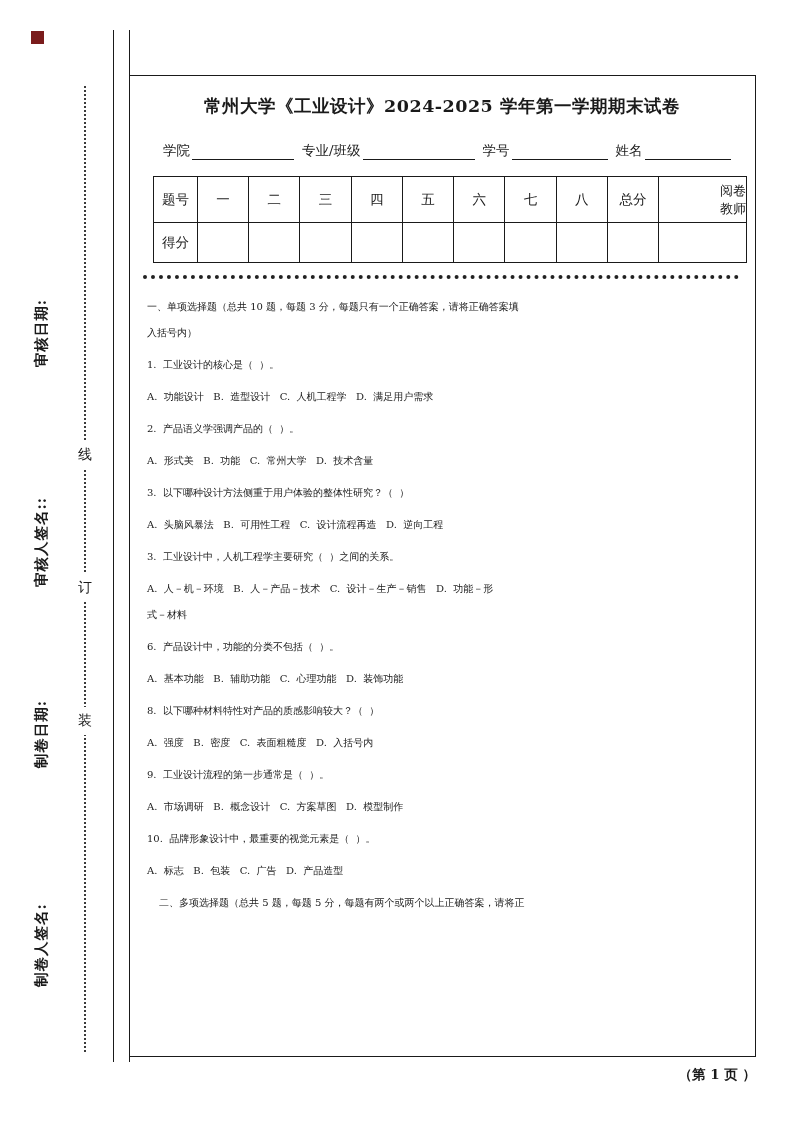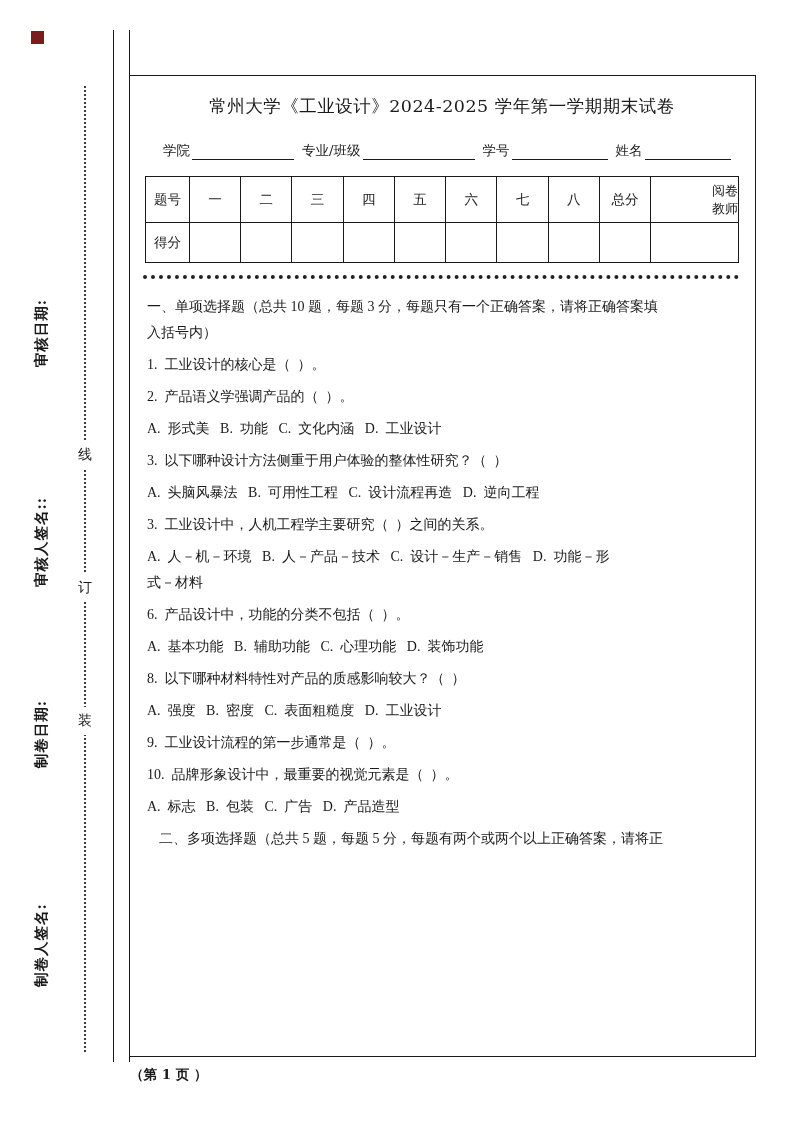--- a/index.html
+++ b/index.html
@@ -46,54 +46,54 @@
   .exam-box {
     position: absolute; left: 130px; top: 75px;
     width: 626px; height: 982px;
     border-top: 1.6px solid #1a1a1a;
     border-right: 1.6px solid #1a1a1a;
     border-bottom: 1.6px solid #1a1a1a;
     padding: 12px 16px 0 15px;
     overflow: hidden;
   }
   .exam-title {
-    text-align: center; font-size: 17.5px; font-weight: 400;
+    text-align: center; font-size: 17.5px; font-weight: 700;
     margin: 6px 0 0; letter-spacing: 0.5px;
   }
   .info-row {
     display: flex; align-items: flex-start;
     margin: 24px 0 0 18px; font-size: 13.5px;
   }
   .info-item { display: flex; align-items: flex-end; margin-right: 8px; }
   .info-item .lbl { white-space: nowrap; }
   .blank {
     display: inline-block; height: 16px;
     border-bottom: 1.2px solid #1a1a1a; margin-left: 2px;
   }
   .b1 { width: 102px; } .b2 { width: 112px; } .b3 { width: 96px; } .b4 { width: 86px; }
   .score-table {
-    border-collapse: collapse; width: 100%; margin: 16px 0 0;
+    border-collapse: collapse; width: 100%; margin: 16px 8px 0;
     font-size: 13.5px; table-layout: fixed;
   }
   .score-table td {
     border: 1.4px solid #1a1a1a; text-align: center;
     vertical-align: middle; padding: 0;
   }
   .row-num td { height: 46px; }
   .row-score td { height: 40px; }
   .col-label { width: 44px; }
   .col-grader { width: 88px; }
   .grader-cell div { line-height: 18px; font-size: 13px; text-align: right; }
   .dots-sep { margin: 12px 0 0 -2px; height: 0; border-top: 4.5px dotted #222; }
-  .bodytext { padding: 9px 2px 0 2px; font-size: 14px; font-family: Liberation Serif, serif; }
+  .bodytext { padding: 9px 2px 0 2px; font-size: 10px; }
   .bodytext p { margin: 6px 0; line-height: 26px; white-space: pre-wrap; }
   .sec2 { padding-left: 12px; }
   .page-footer {
     position: absolute; left: 130px; top: 1066px; width: 626px;
-    text-align: left; font-weight: 700; font-size: 13.5px;
+    text-align: right; font-weight: 700; font-size: 13.5px;
   }
 </style>
 </head>
 <body>
 
 <div id="page">
 
   <div class="corner-mark"></div>
 
   <div class="side-label" id="sl1">审核日期:</div>
@@ -180,25 +180,26 @@
       </table>
 
     <div class="dots-sep"></div>
 
     <div class="bodytext">
       <p class="sec-head">一、单项选择题（总共 10 题，每题 3 分，每题只有一个正确答案，请将正确答案填
 入括号内）</p>
       <div id="qlist">
   <div class="q-block">
     <p class="q">1.  工业设计的核心是（  ）。</p>
+    <p class="opts">A.  功能设计   B.  造型设计   C.  人机工程学   D.  满足用户需求</p>
   </div>
 
   <div class="q-block">
     <p class="q">2.  产品语义学强调产品的（  ）。</p>
-    <p class="opts">A.  形式美   B.  功能   C.  文化内涵   D.  工业设计</p>
+    <p class="opts">A.  形式美   B.  功能   C.  常州大学   D.  技术含量</p>
   </div>
 
   <div class="q-block">
     <p class="q">3.  以下哪种设计方法侧重于用户体验的整体性研究？（  ）</p>
     <p class="opts">A.  头脑风暴法   B.  可用性工程   C.  设计流程再造   D.  逆向工程</p>
   </div>
 
 
   <div class="q-block">
     <p class="q">3.  工业设计中，人机工程学主要研究（  ）之间的关系。</p>
@@ -207,25 +208,26 @@
   </div>
 
   <div class="q-block">
     <p class="q">6.  产品设计中，功能的分类不包括（  ）。</p>
     <p class="opts">A.  基本功能   B.  辅助功能   C.  心理功能   D.  装饰功能</p>
   </div>
 
 
   <div class="q-block">
     <p class="q">8.  以下哪种材料特性对产品的质感影响较大？（  ）</p>
-    <p class="opts">A.  强度   B.  密度   C.  表面粗糙度   D.  工业设计</p>
+    <p class="opts">A.  强度   B.  密度   C.  表面粗糙度   D.  入括号内</p>
   </div>
 
   <div class="q-block">
     <p class="q">9.  工业设计流程的第一步通常是（  ）。</p>
+    <p class="opts">A.  市场调研   B.  概念设计   C.  方案草图   D.  模型制作</p>
   </div>
 
   <div class="q-block">
     <p class="q">10.  品牌形象设计中，最重要的视觉元素是（  ）。</p>
     <p class="opts">A.  标志   B.  包装   C.  广告   D.  产品造型</p>
   </div>
 </div>
       <p class="sec2">二、多项选择题（总共 5 题，每题 5 分，每题有两个或两个以上正确答案，请将正</p>
     </div>
 

